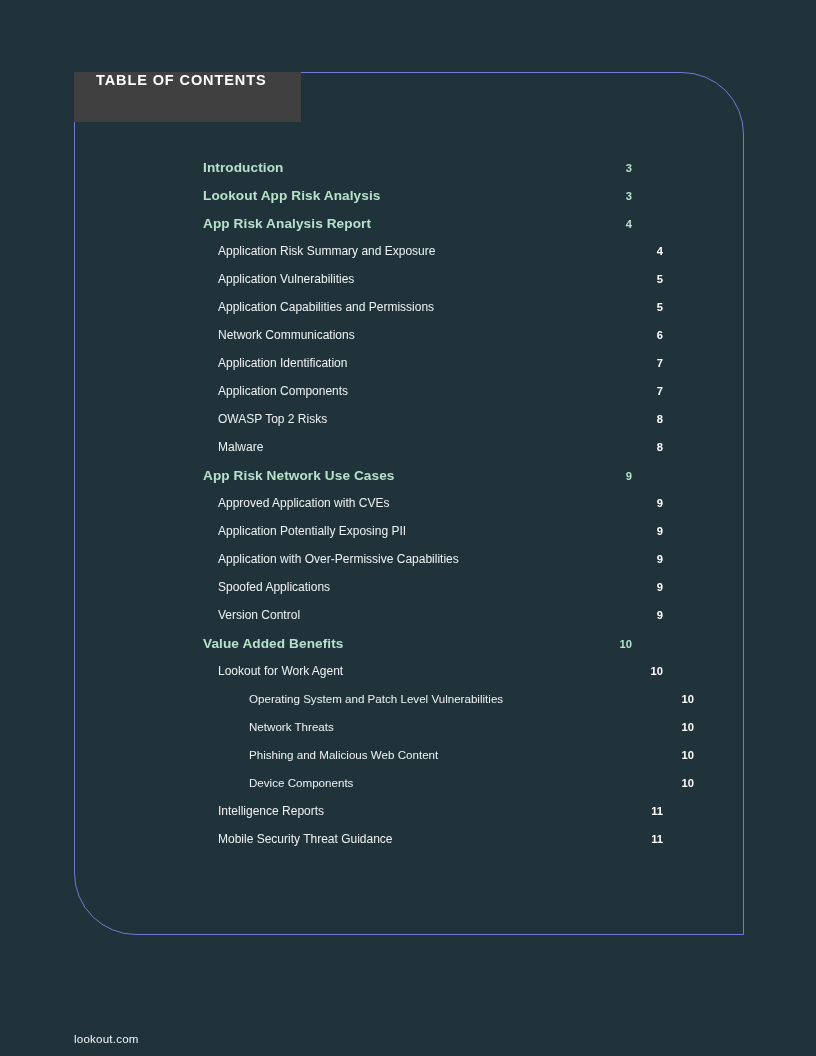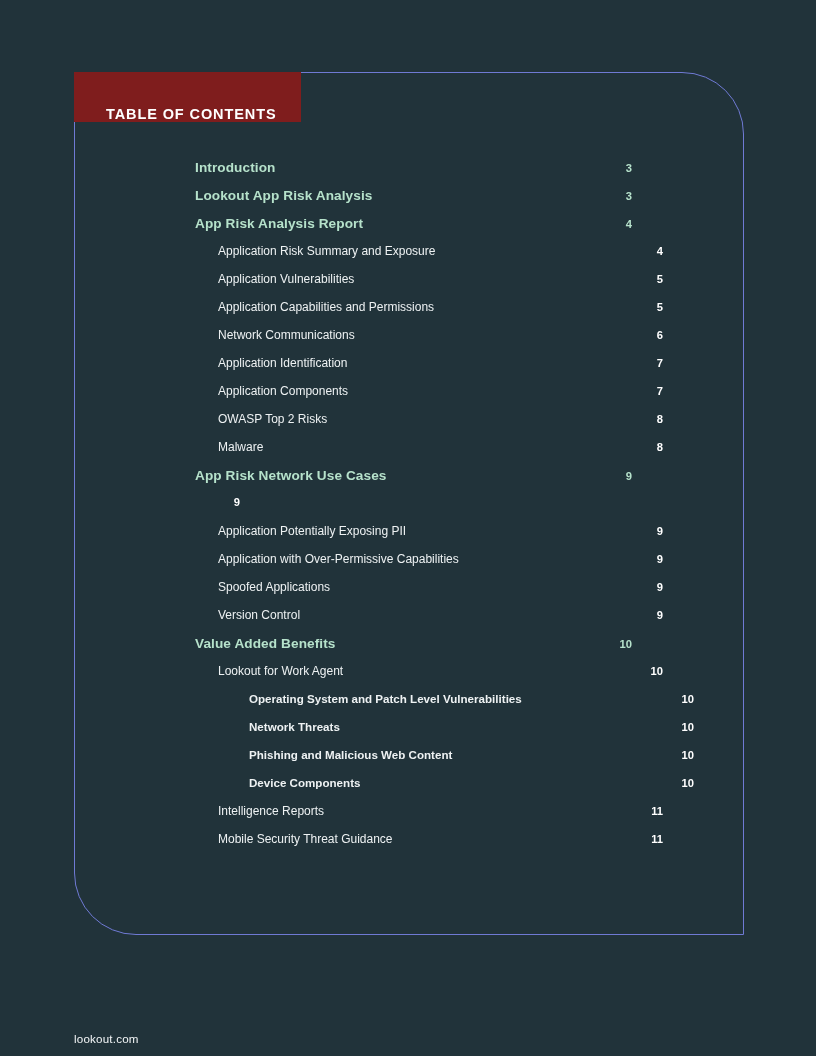--- a/index.html
+++ b/index.html
@@ -33,25 +33,25 @@
     pointer-events: none;
   }
 
   
   #toc-badge {
     position: absolute;
     left: 74px;
     top: 72px;
     width: 227px;
     height: 50px;
-    background: #7f1d1d;
+    background: #404040;
     display: flex;
-    align-items: flex-end;
+    align-items: flex-start;
     box-sizing: border-box;
-    padding-left: 32px;
+    padding-left: 22px;
   }
   #toc-badge .badge-text {
     color: #ffffff;
     font-size: 14.5px;
     font-weight: bold;
     letter-spacing: 0.9px;
   }
 
   
   #toc-list {
@@ -71,21 +71,21 @@
     overflow: hidden;
   }
   .toc-page {
     flex: 0 0 auto;
     text-align: right;
     min-width: 22px;
     font-weight: bold;
   }
 
   
-  .lvl0 { margin-left: 8px; gap: 35px; }
+  .lvl0 { margin-left: 16px; gap: 35px; }
   .lvl0 .toc-label {
     color: #b6e2cb;
     font-size: 13.6px;
     font-weight: bold;
     letter-spacing: 0.1px;
   }
   .lvl0 .toc-page {
     color: #b6e2cb;
     font-size: 11.2px;
   }
@@ -100,21 +100,21 @@
   .lvl1 .toc-page {
     color: #ffffff;
     font-size: 11.2px;
   }
 
   
   .lvl2 { margin-left: 62px; }
   .lvl2 .toc-label {
     color: #eef2f3;
     font-size: 11.6px;
-    font-weight: bold;
+    font-weight: normal;
   }
   .lvl2 .toc-page {
     color: #ffffff;
     font-size: 11.2px;
   }
 
   
   .lvl0 .toc-page { margin-right: 0px; }
   .lvl1 .toc-page { margin-right: -31px; }
   .lvl2 .toc-page { margin-right: -62px; }
@@ -184,20 +184,21 @@
     </div>
     <div class="toc-row lvl1">
       <span class="toc-label">Malware</span>
       <span class="toc-page">8</span>
     </div>
     <div class="toc-row lvl0">
       <span class="toc-label">App Risk Network Use Cases</span>
       <span class="toc-page">9</span>
     </div>
     <div class="toc-row lvl1">
+      <span class="toc-label">Approved Application with CVEs</span>
       <span class="toc-page">9</span>
     </div>
     <div class="toc-row lvl1">
       <span class="toc-label">Application Potentially Exposing PII</span>
       <span class="toc-page">9</span>
     </div>
     <div class="toc-row lvl1">
       <span class="toc-label">Application with Over-Permissive Capabilities</span>
       <span class="toc-page">9</span>
     </div>

